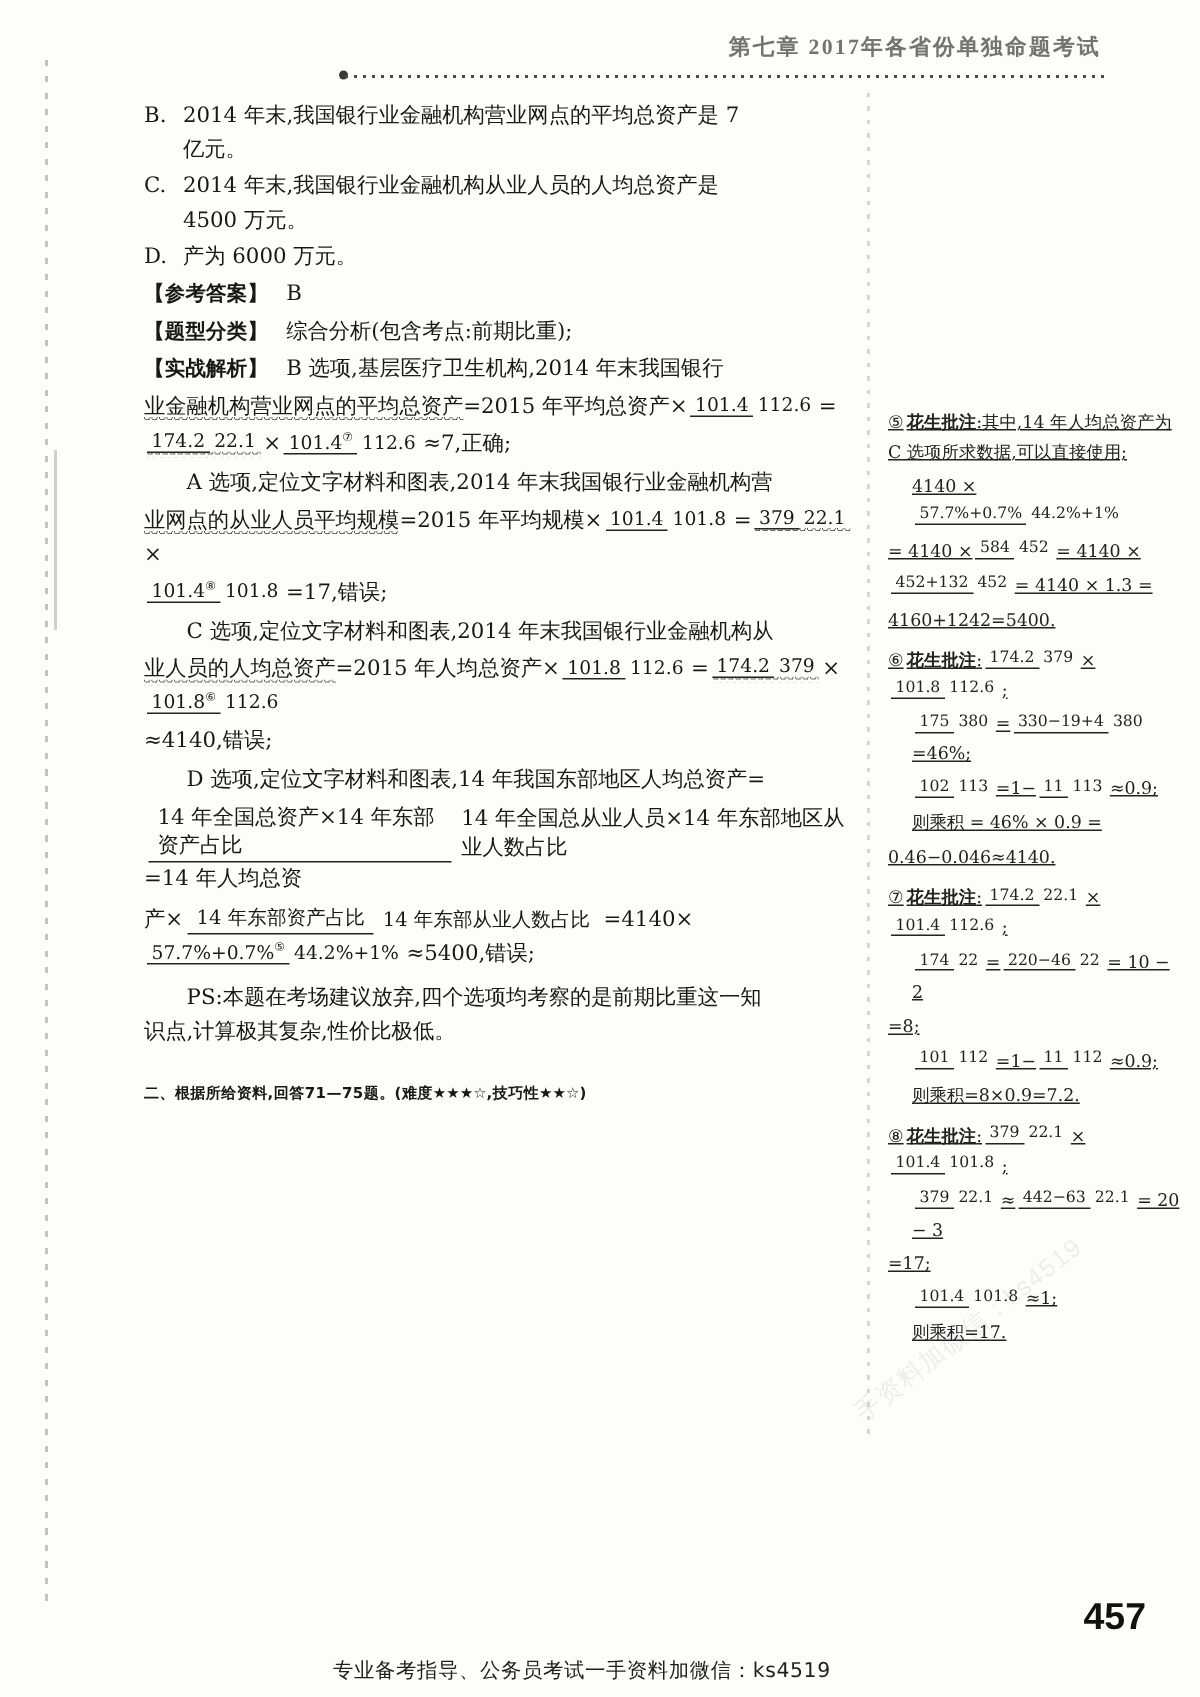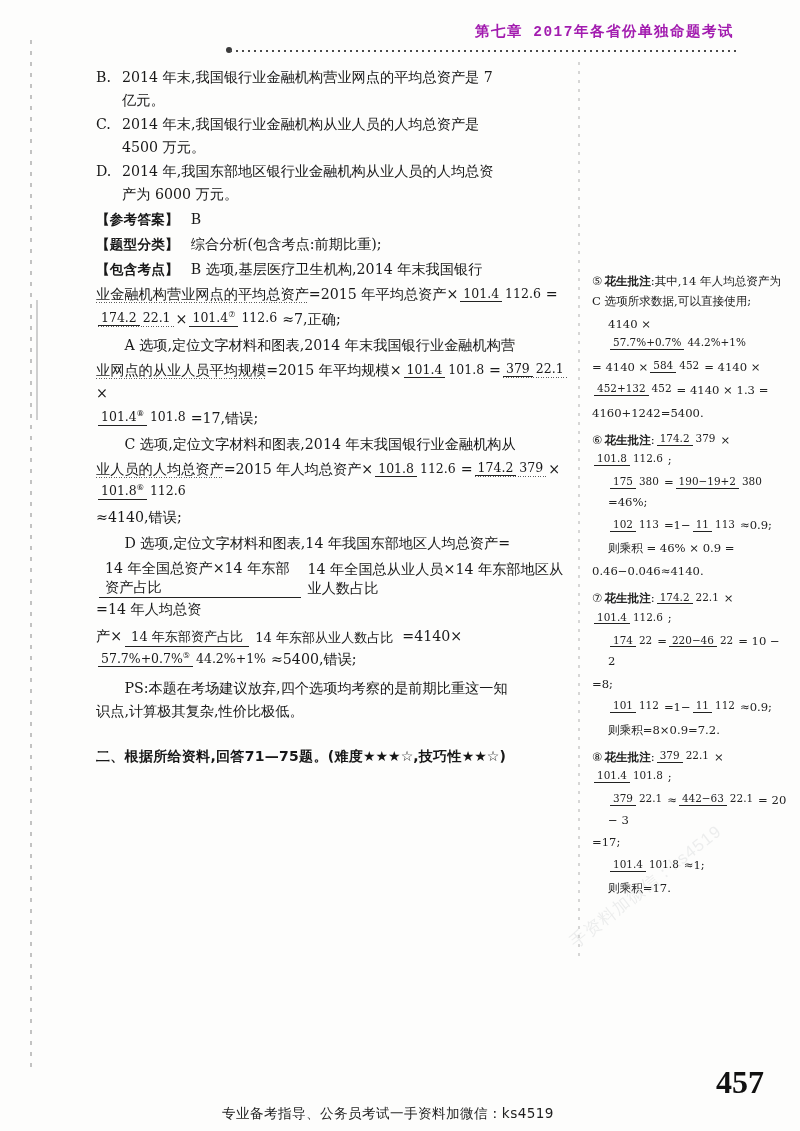--- a/index.html
+++ b/index.html
@@ -55,22 +55,22 @@
     position: absolute;
     left: 60px; right: 30px; top: 22px;
     height: 34px;
   }
   .header-title {
     position: absolute;
     right: 36px; top: 0;
     font-size: 14.5px;
     font-weight: bold;
     letter-spacing: 1.5px;
-    color: #a21caf;
-    font-family: Liberation Mono, monospace;
+    color: #737373;
+    font-family: Liberation Serif, serif;
   }
   .header-rule {
     position: absolute;
     left: 170px; right: 32px; top: 28px;
     height: 2px;
     background: repeating-linear-gradient(
       to right,
       #4a4a4a 0px, #4a4a4a 2px,
       rgba(255,255,255,0) 2px, rgba(255,255,255,0) 6px);
   }
@@ -114,21 +114,21 @@
     font-size: 13.6px;
   }
   .tag-val { margin-left: 12px; }
 
   .para { text-indent: 2em; margin-top: 3px; }
   .flow { margin-top: 2px; }
 
   .sec-head {
     margin-top: 22px;
     font-weight: bold;
-    font-size: 14px;
+    font-size: 10px;
     font-family: "DejaVu Sans", "Liberation Sans", sans-serif;
     letter-spacing: .3px;
   }
   .passage {
     margin-top: 4px;
     text-indent: 2em;
     line-height: 1.78;
     text-align: justify;
   }
   .frac {
@@ -181,21 +181,21 @@
   
   .notes-col {
     position: absolute;
     left: 592px;
     top: 272px;
     width: 196px;
     font-size: 11.6px;
     line-height: 1.72;
     color: #222;
   }
-  .note { margin-bottom: 7px; }
+  .note { margin-bottom: 7px; text-decoration: underline; }
   .note-head {
     font-weight: bold;
     font-family: "DejaVu Sans", "Liberation Sans", sans-serif;
   }
   .note-circ { font-weight: normal; margin-right: 2px; }
   .note-line { margin-top: 3px; }
   .note-line.indent { padding-left: 16px; }
   .notes-col .frac { font-size: .9em; }
 
   
@@ -215,24 +215,24 @@
     position: absolute;
     left: 222px; top: 1105px;
     font-size: 13.6px;
     font-family: "DejaVu Sans", "Liberation Sans", sans-serif;
     color: #1e1e1e;
     letter-spacing: .4px;
   }
   .page-number {
     position: absolute;
     right: 36px; top: 1064px;
-    font-size: 32px;
+    font-size: 25px;
     font-weight: bold;
     color: #111;
-    font-family: Liberation Serif, serif;
+    font-family: Liberation Sans, sans-serif;
   }
 </style>
 </head>
 <body>
 
 <div class="page">
 
   <div class="scan-left-edge"></div>
   <div class="scan-left-edge2"></div>
   <div class="col-divider"></div>
@@ -259,36 +259,35 @@
       <div class="opt-letter">C.</div>
       <div class="opt-body">
         <div class="ln">2014 年末,我国银行业金融机构从业人员的人均总资产是</div>
         <div>4500 万元。</div>
       </div>
     </div>
 
     <div class="opt">
       <div class="opt-letter">D.</div>
       <div class="opt-body">
-        <div class="ln">2014 年,我国东部地区银行业金融机构从业人员的人均总资</div>
         <div>产为 6000 万元。</div>
       </div>
     </div>
 
     <div class="tagline">
       <span class="tag">【参考答案】</span>
       <span class="tag-val">B</span>
     </div>
     <div class="tagline">
       <span class="tag">【题型分类】</span>
       <span class="tag-val">综合分析(包含考点:前期比重);</span>
     </div>
 
     <div class="tagline">
-      <span class="tag">【包含考点】</span>
+      <span class="tag">【实战解析】</span>
       <span class="tag-val">B 选项,基层医疗卫生机构,2014 年末我国银行</span>
     </div>
 
     <div class="flow">
       <span class="wavy">业金融机构营业网点的平均总资产</span><span>=2015 年平均总资产</span><span>×</span><span class="frac">
           <span class="num">101.4</span>
           <span class="den">112.6</span>
         </span><span>=</span>
     </div>
     <div class="flow">
@@ -394,21 +393,21 @@
           </span><span>×</span><span class="frac">
             <span class="num">101.8</span>
             <span class="den">112.6</span>
           </span><span>;</span>
       </div>
       <div class="note-line indent">
         <span class="frac">
             <span class="num">175</span>
             <span class="den">380</span>
           </span><span>=</span><span class="frac">
-            <span class="num">190−19+2</span>
+            <span class="num">330−19+4</span>
             <span class="den">380</span>
           </span><span>=46%;</span>
       </div>
       <div class="note-line indent">
         <span class="frac">
             <span class="num">102</span>
             <span class="den">113</span>
           </span><span>=1−</span><span class="frac">
             <span class="num">11</span>
             <span class="den">113</span>

